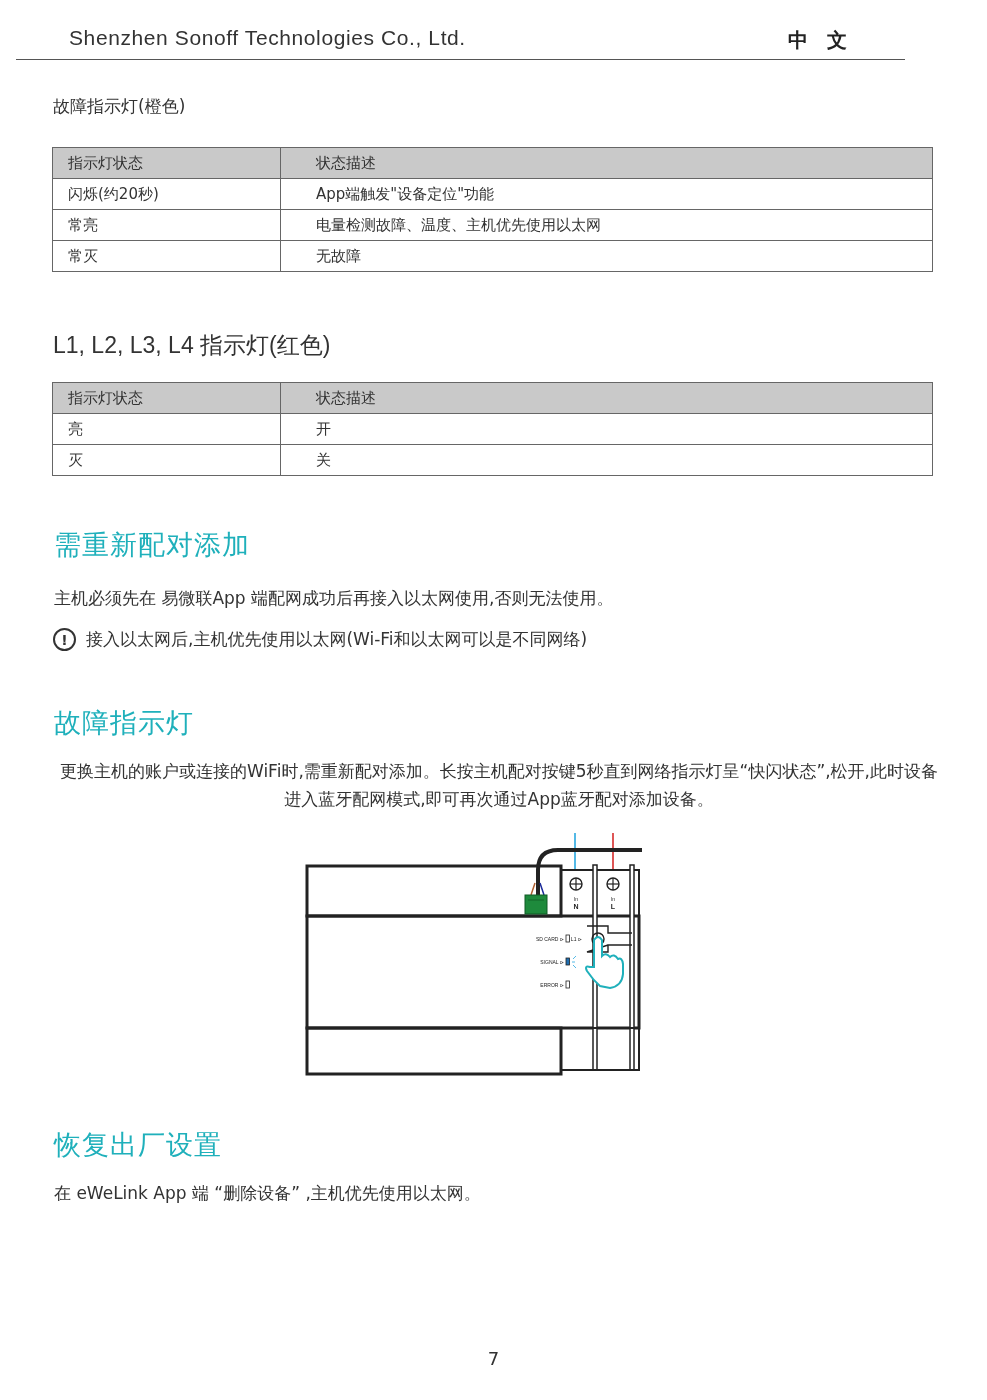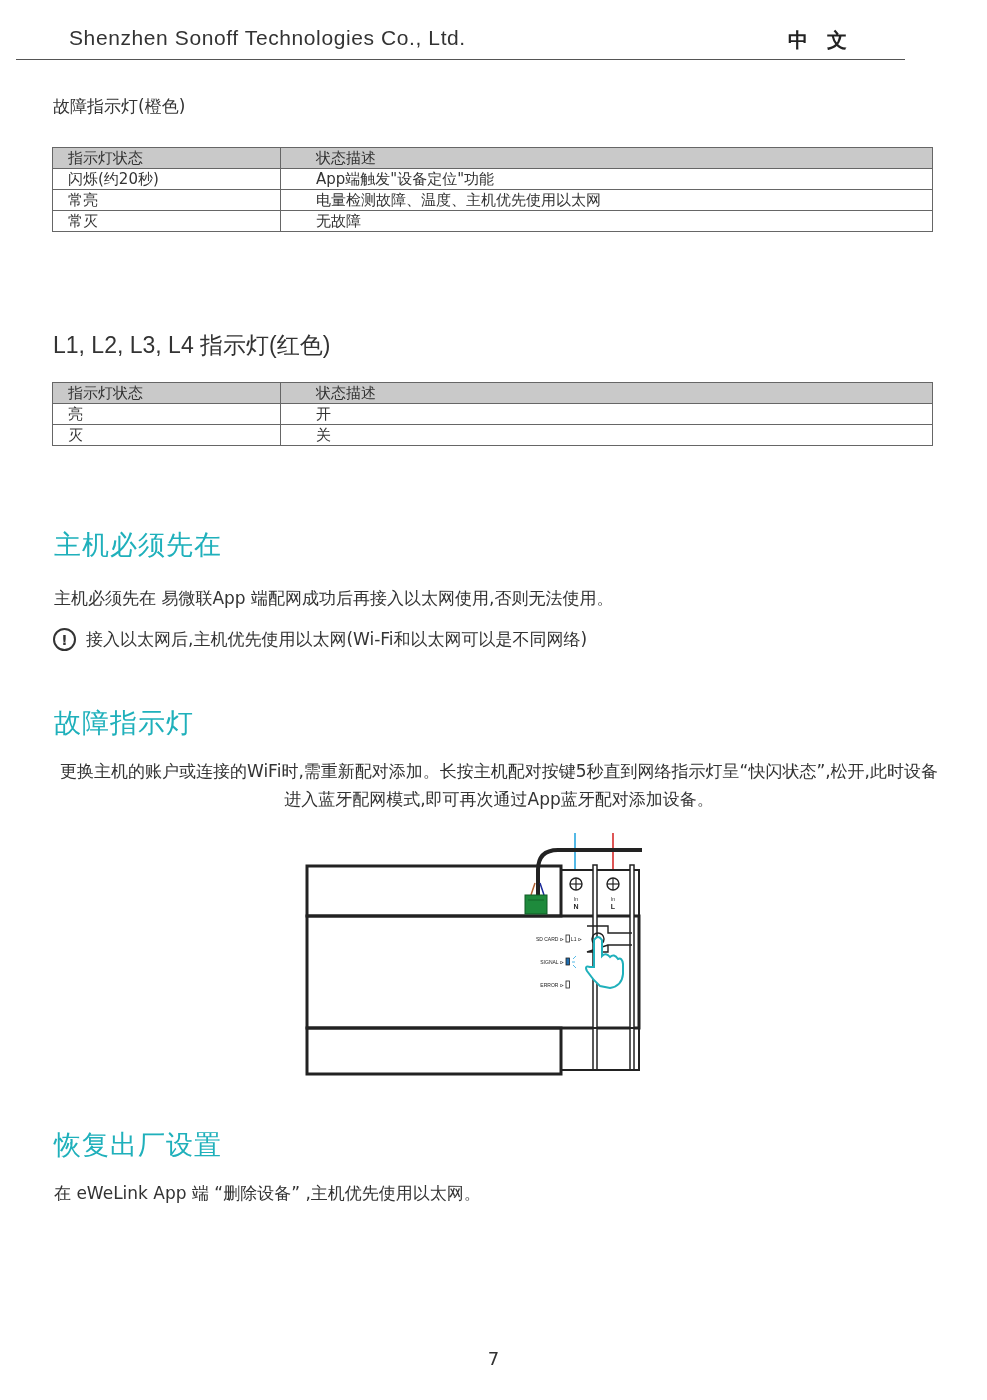--- a/index.html
+++ b/index.html
@@ -10,21 +10,21 @@
   .company { position: absolute; left: 53px; top: 26px; font-family: "Liberation Sans", sans-serif; font-size: 21px; letter-spacing: 0.6px; color: #333; }
   .lang { position: absolute; right: 52px; top: 27px; font-size: 20px; font-weight: bold; letter-spacing: 6px; color: #222; }
 
   .sub-title { position: absolute; left: 53px; font-size: 17px; color: #333; font-weight: 500; }
   .sub-title.t1 { top: 95px; }
   .sub-title.t2 { top: 330px; font-family: "Liberation Sans", sans-serif; font-size: 23px; }
 
   table.led { position: absolute; left: 52px; width: 881px; border-collapse: collapse; font-size: 15px; color: #333; }
   table.led.a { top: 147px; }
   table.led.b { top: 382px; }
-  table.led th, table.led td { border: 1px solid #666; height: 21px; text-align: left; font-weight: normal; padding: 0 0 0 15px; vertical-align: middle; }
+  table.led th, table.led td { border: 1px solid #666; height: 31px; text-align: left; font-weight: normal; padding: 0 0 0 15px; vertical-align: middle; }
   table.led th { background: #c9c9c9; }
   table.led .c1 { width: 228px; }
   table.led td.c2, table.led th.c2 { padding-left: 35px; }
 
   .sec-title { position: absolute; left: 54px; font-size: 27px; color: #1fb0bb; letter-spacing: 1px; }
   .sec-title.s1 { top: 527px; }
   .sec-title.s2 { top: 705px; }
   .sec-title.s3 { top: 1127px; }
 
   .para { position: absolute; left: 54px; font-size: 17px; color: #333; line-height: 28px; text-align: center; }
@@ -80,21 +80,21 @@
     <td class="c1">亮</td>
     <td class="c2">开</td>
   </tr>
   <tr>
     <td class="c1">灭</td>
     <td class="c2">关</td>
   </tr>
 </tbody>
   </table>
 
-<div class="sec-title s1">主机必须先在</div>
+<div class="sec-title s1">需重新配对添加</div>
 <div class="para p1">主机必须先在 易微联App 端配网成功后再接入以太网使用,否则无法使用。</div>
 <div class="note">
   <span class="note-icon">!</span>
   <span>接入以太网后,主机优先使用以太网(Wi-Fi和以太网可以是不同网络)</span>
 </div>
 
 <div class="sec-title s2">故障指示灯</div>
 <div class="para p3">更换主机的账户或连接的WiFi时,需重新配对添加。长按主机配对按键5秒直到网络指示灯呈“快闪状态”,松开,此时设备进入蓝牙配网模式,即可再次通过App蓝牙配对添加设备。</div>
 
 <div class="diagram">

